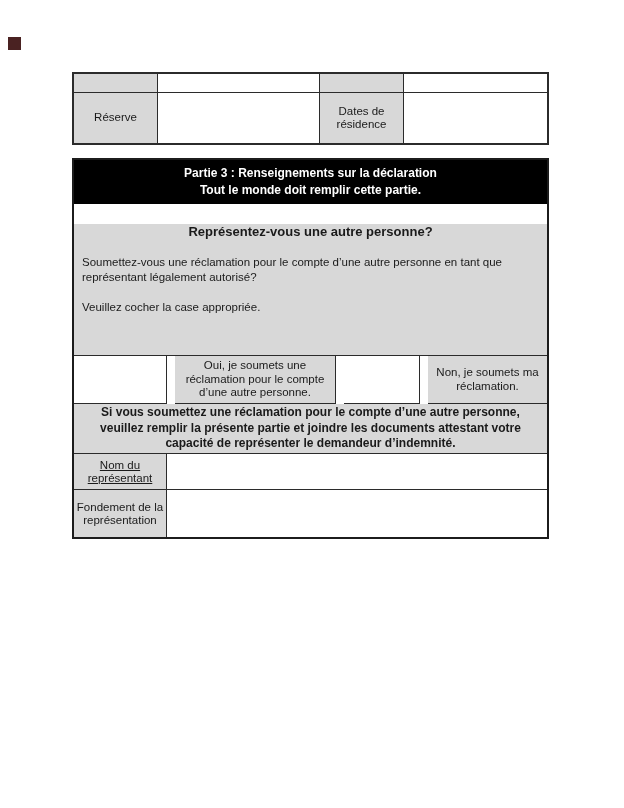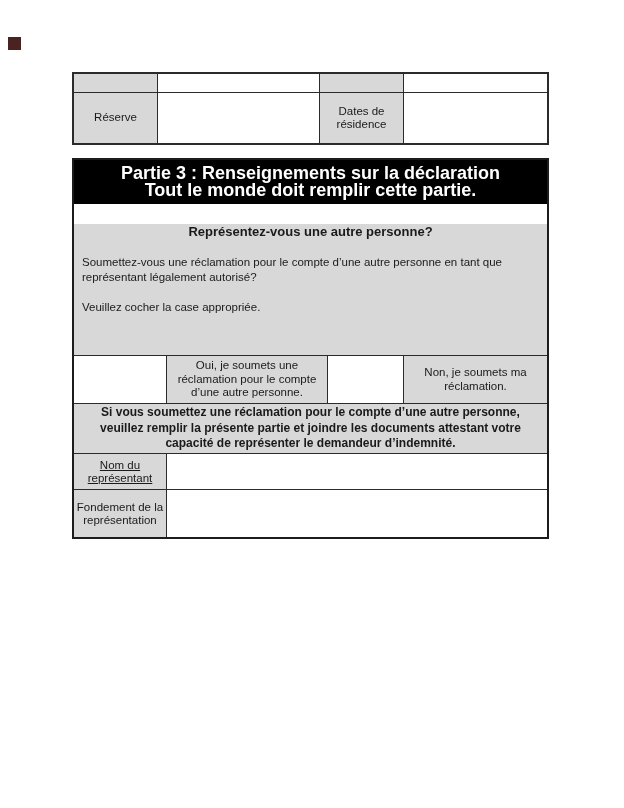--- a/index.html
+++ b/index.html
@@ -40,40 +40,41 @@
   .part3{
     position:absolute;left:72px;top:158px;width:477px;
     border:2px solid #1c1c1c;
     box-sizing:border-box;
     background:#ffffff;
   }
   .p3-header{
     background:#000000;color:#ffffff;
     height:44px;
     display:flex;flex-direction:column;align-items:center;justify-content:center;
-    font-weight:bold;font-size:18px;line-height:17px;
+    font-weight:bold;font-size:12px;line-height:17px;
     text-align:center;
   }
   .p3-question{
     background:#d8d8d8;
     height:132px;
     border-bottom:1px solid #2b2b2b;
     box-sizing:border-box;
     padding:0 8px;
   }
   .q-title{
     font-weight:bold;font-size:13px;text-align:center;
     margin-top:20px;margin-bottom:7px;
   }
   .q-body{font-size:11.5px;line-height:14.5px;margin:16px 0 8px 0;}
   .choices{
     display:grid;
     grid-template-columns:93px 161px 76px 1fr;
     height:48px;
     box-sizing:border-box;
+    gap:8px;
   }
   .choice-cell{
     border-right:1px solid #2b2b2b;border-bottom:1px solid #2b2b2b;
     box-sizing:border-box;
     display:flex;align-items:center;justify-content:center;
     text-align:center;font-size:11.5px;line-height:13.5px;
     padding:0 4px;
   }
   .choice-cell.last{border-right:none;}
   .instruction{

